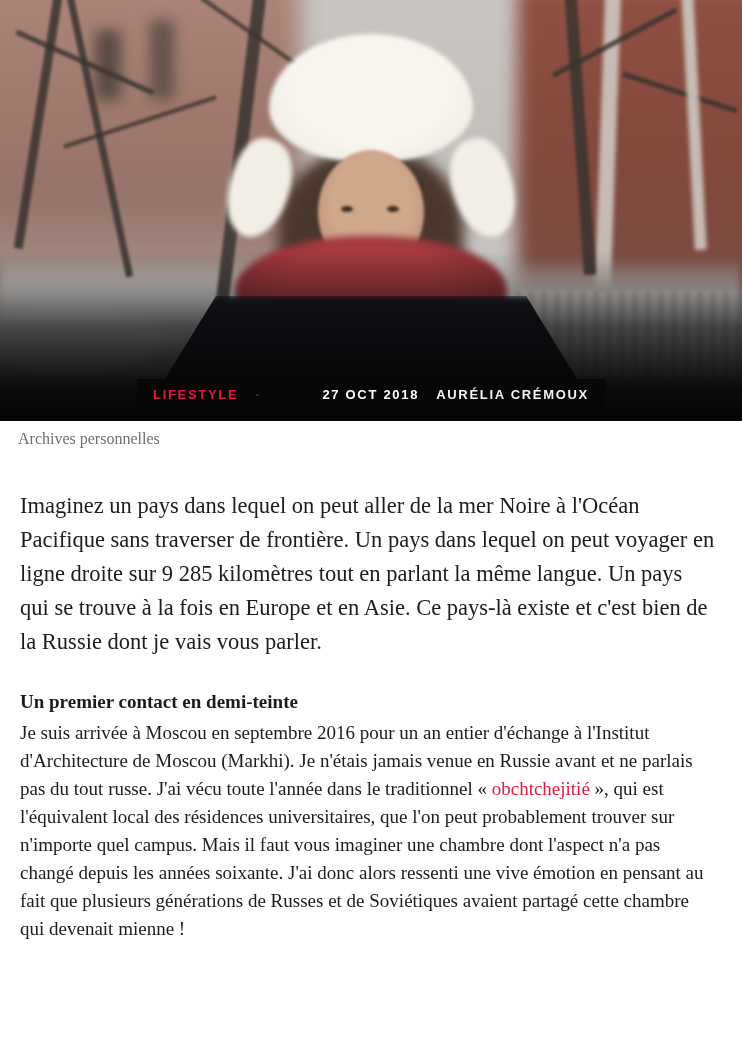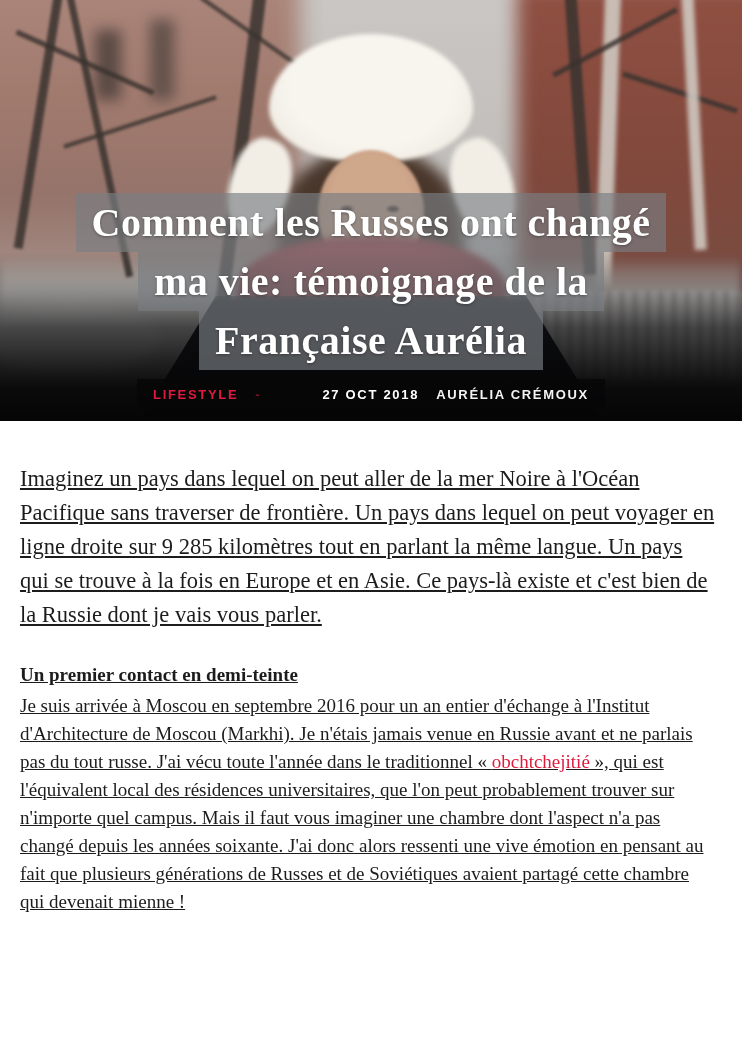--- a/index.html
+++ b/index.html
@@ -48,21 +48,21 @@
 
   
   .hero-meta { position:absolute; top:379px; left:50%; transform:translateX(-50%); display:flex; align-items:center; gap:17px; background:rgba(6,6,7,.8); padding:8px 16px; white-space:nowrap; font-family:"Liberation Sans","DejaVu Sans",sans-serif; font-size:13px; font-weight:700; letter-spacing:1.7px; }
   .hero-meta .cat { color:#e01a3e; text-decoration:none; cursor:pointer; }
   .hero-meta .dash { color:#7e1526; }
   .hero-meta .date { color:#ffffff;margin-left:44px; }
   .hero-meta .author { color:#f4f4f4; text-decoration:none; cursor:pointer; }
 
   
   .caption { padding:9px 0 0 18px; color:#6f6f6f; font-size:16px; }
-  .article { padding:0 26px 0 20px; color:#1c1c1c;text-decoration:underline; }
+  .article { padding:0 26px 0 20px; color:#1c1c1c; }
   .lead { margin-top:41px; font-size:22.5px; line-height:34px; }
   .subhead { margin-top:32px; font-size:19px; font-weight:700; }
   .para { margin-top:6px; font-size:19px; line-height:28px; }
   .inline-link { color:#e01a3c; text-decoration:none; cursor:pointer; }
 </style>
 </head>
 <body>
 
 <div class="page">
 
@@ -94,34 +94,30 @@
     <div class="lyr w-flap-r"></div>
     <div class="lyr w-hat"></div>
     <div class="lyr w-face"></div>
     <div class="lyr w-eye" style="left:50%;margin-left:-30px;"></div>
     <div class="lyr w-eye" style="left:50%;margin-left:16px;"></div>
     <div class="lyr w-scarf-tail"></div>
     <div class="lyr w-scarf"></div>
     <div class="lyr w-coat"></div>
     <div class="lyr ph-shade-bottom"></div>
 
-    <h1 class="hero-title">
-      <span class="line"><span class="box">Comment les Russes ont changé</span></span>
-      <span class="line"><span class="box">ma vie: témoignage de la</span></span>
-      <span class="line"><span class="box">Française Aurélia</span></span>
-    </h1>
 
     <div class="hero-meta">
       <a class="cat">LIFESTYLE</a>
       <span class="dash">-</span>
       <span class="date">27 OCT 2018</span>
       <a class="author">AURÉLIA CRÉMOUX</a>
     </div>
   </section>
 
+  <div class="caption">Archives personnelles</div>
 
   <article class="article">
     <p class="lead">Imaginez un pays dans lequel on peut aller de la mer Noire à l'Océan Pacifique sans traverser de frontière. Un pays dans lequel on peut voyager en ligne droite sur 9 285 kilomètres tout en parlant la même langue. Un pays qui se trouve à la fois en Europe et en Asie. Ce pays-là existe et c'est bien de la Russie dont je vais vous parler.</p>
     <h2 class="subhead">Un premier contact en demi-teinte</h2>
     <p class="para"><span>Je suis arrivée à Moscou en septembre 2016 pour un an entier d'échange à l'Institut d'Architecture de Moscou (Markhi). Je n'étais jamais venue en Russie avant et ne parlais pas du tout russe. J'ai vécu toute l'année dans le traditionnel « </span><a class="inline-link">obchtchejitié</a><span> », qui est l'équivalent local des résidences universitaires, que l'on peut probablement trouver sur n'importe quel campus. Mais il faut vous imaginer une chambre dont l'aspect n'a pas changé depuis les années soixante. J'ai donc alors ressenti une vive émotion en pensant au fait que plusieurs générations de Russes et de Soviétiques avaient partagé cette chambre qui devenait mienne !</span></p>
   </article>
 
 </div>
 
 </body></html>

